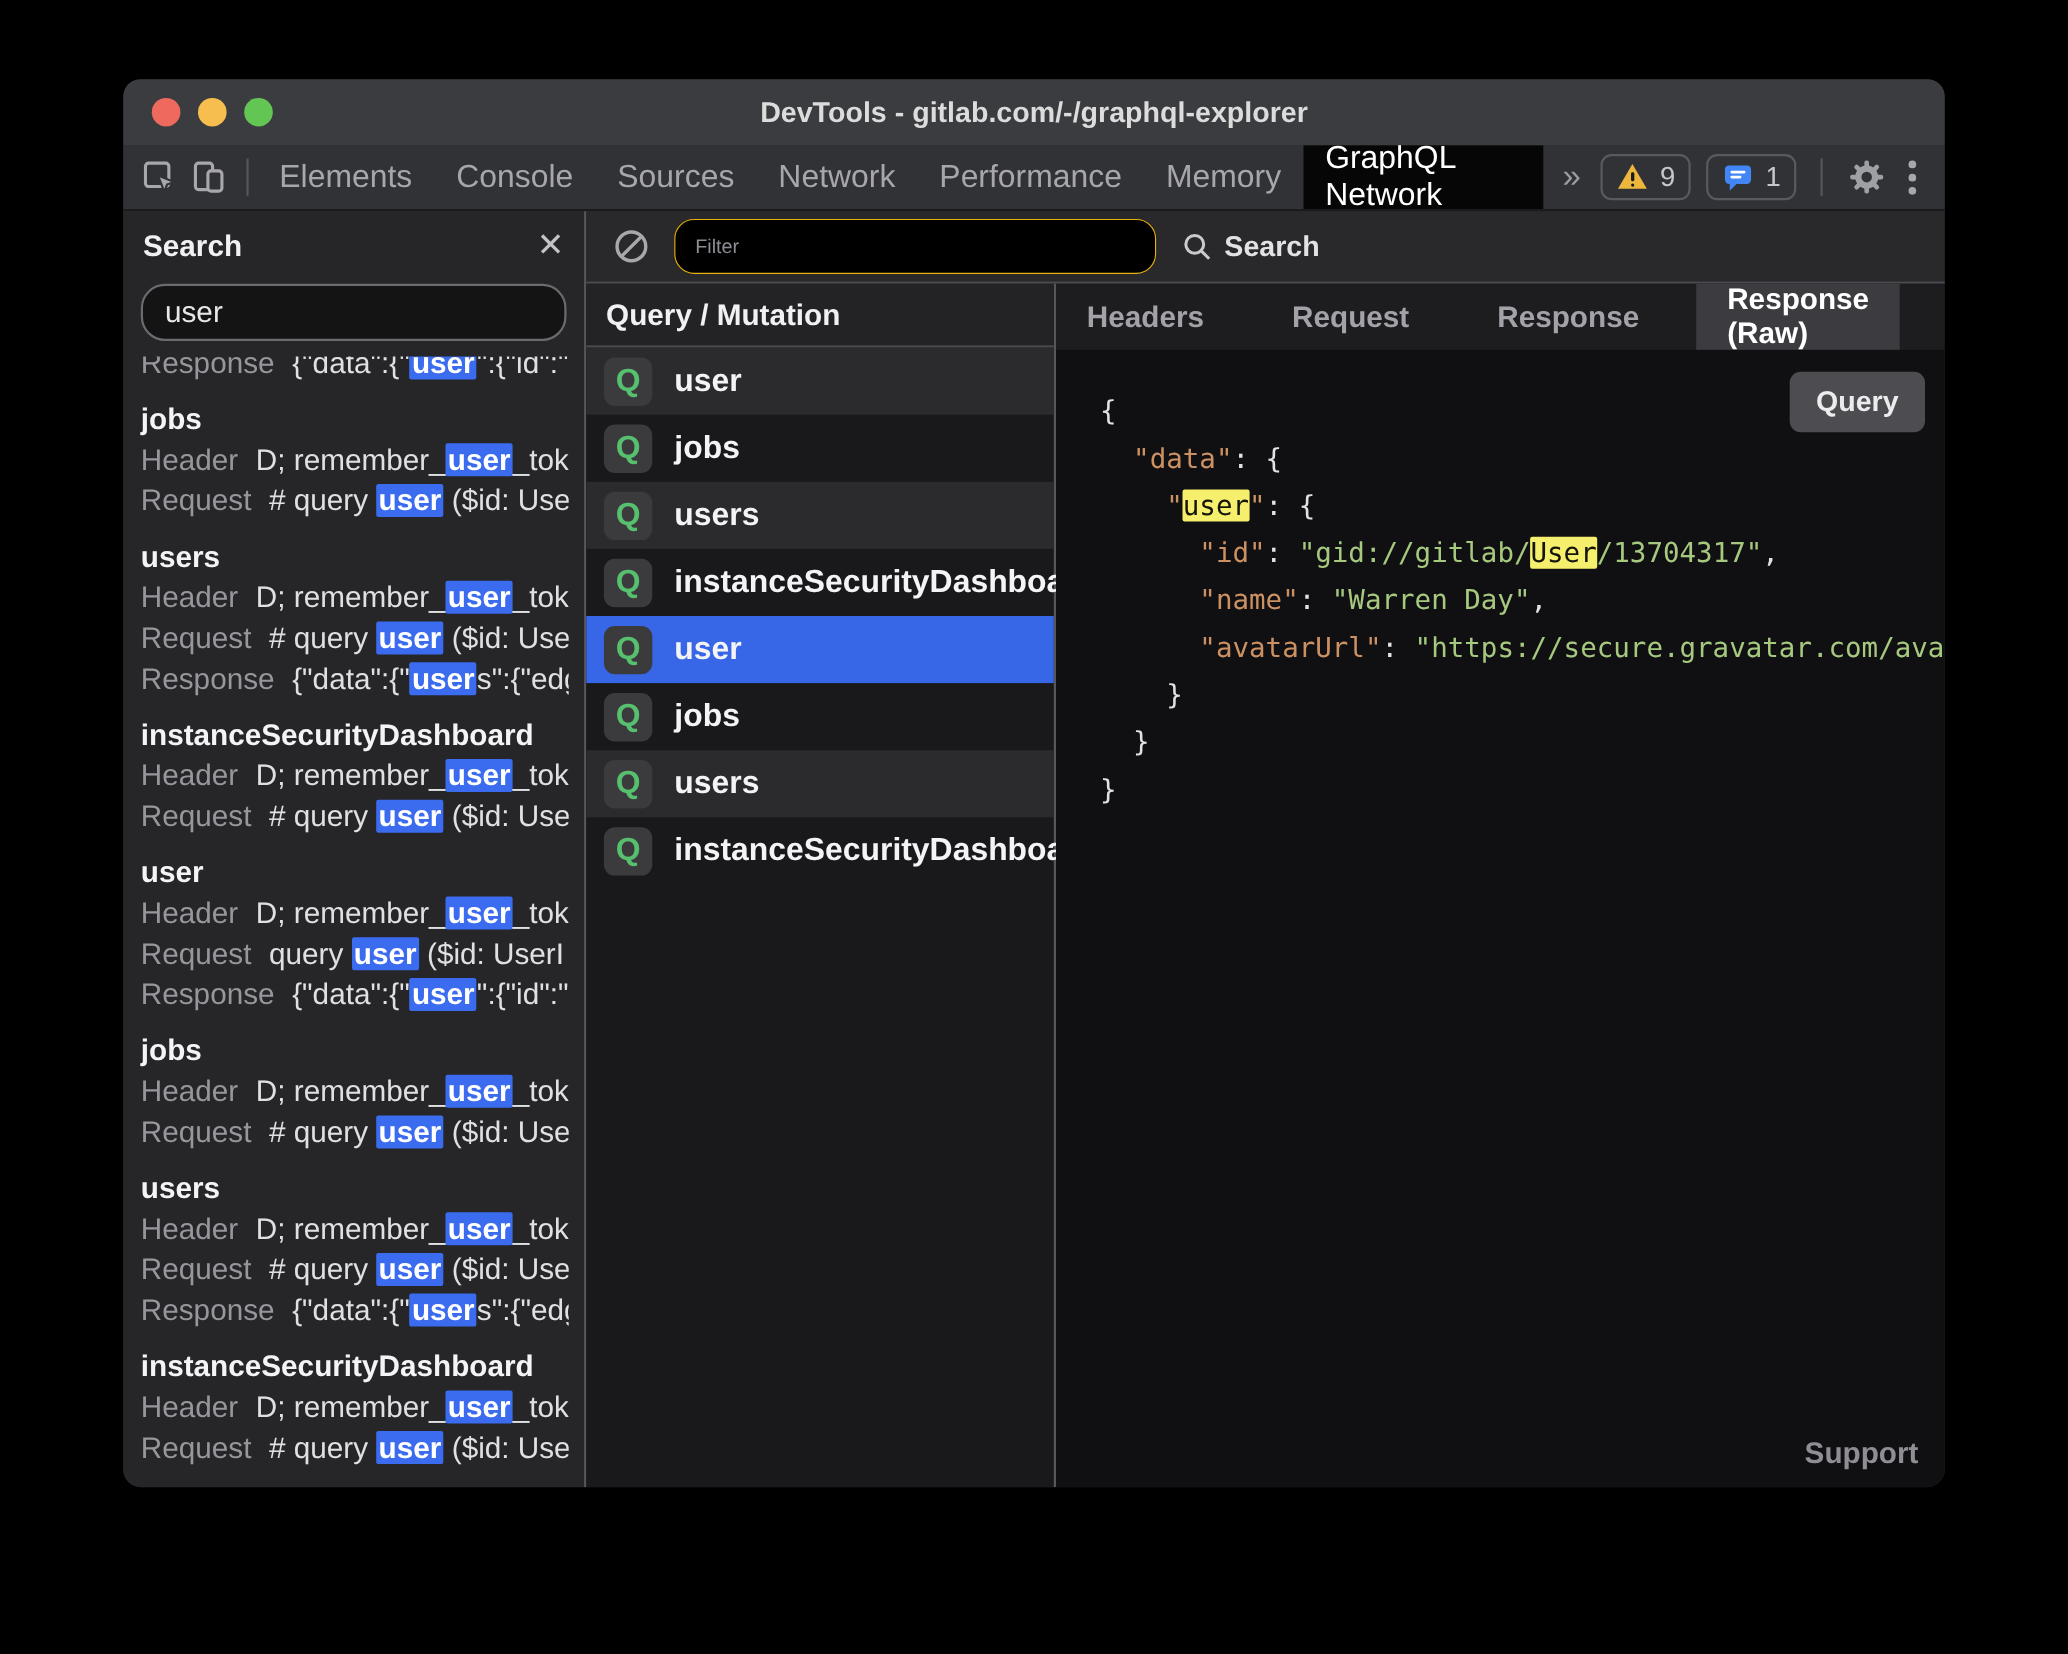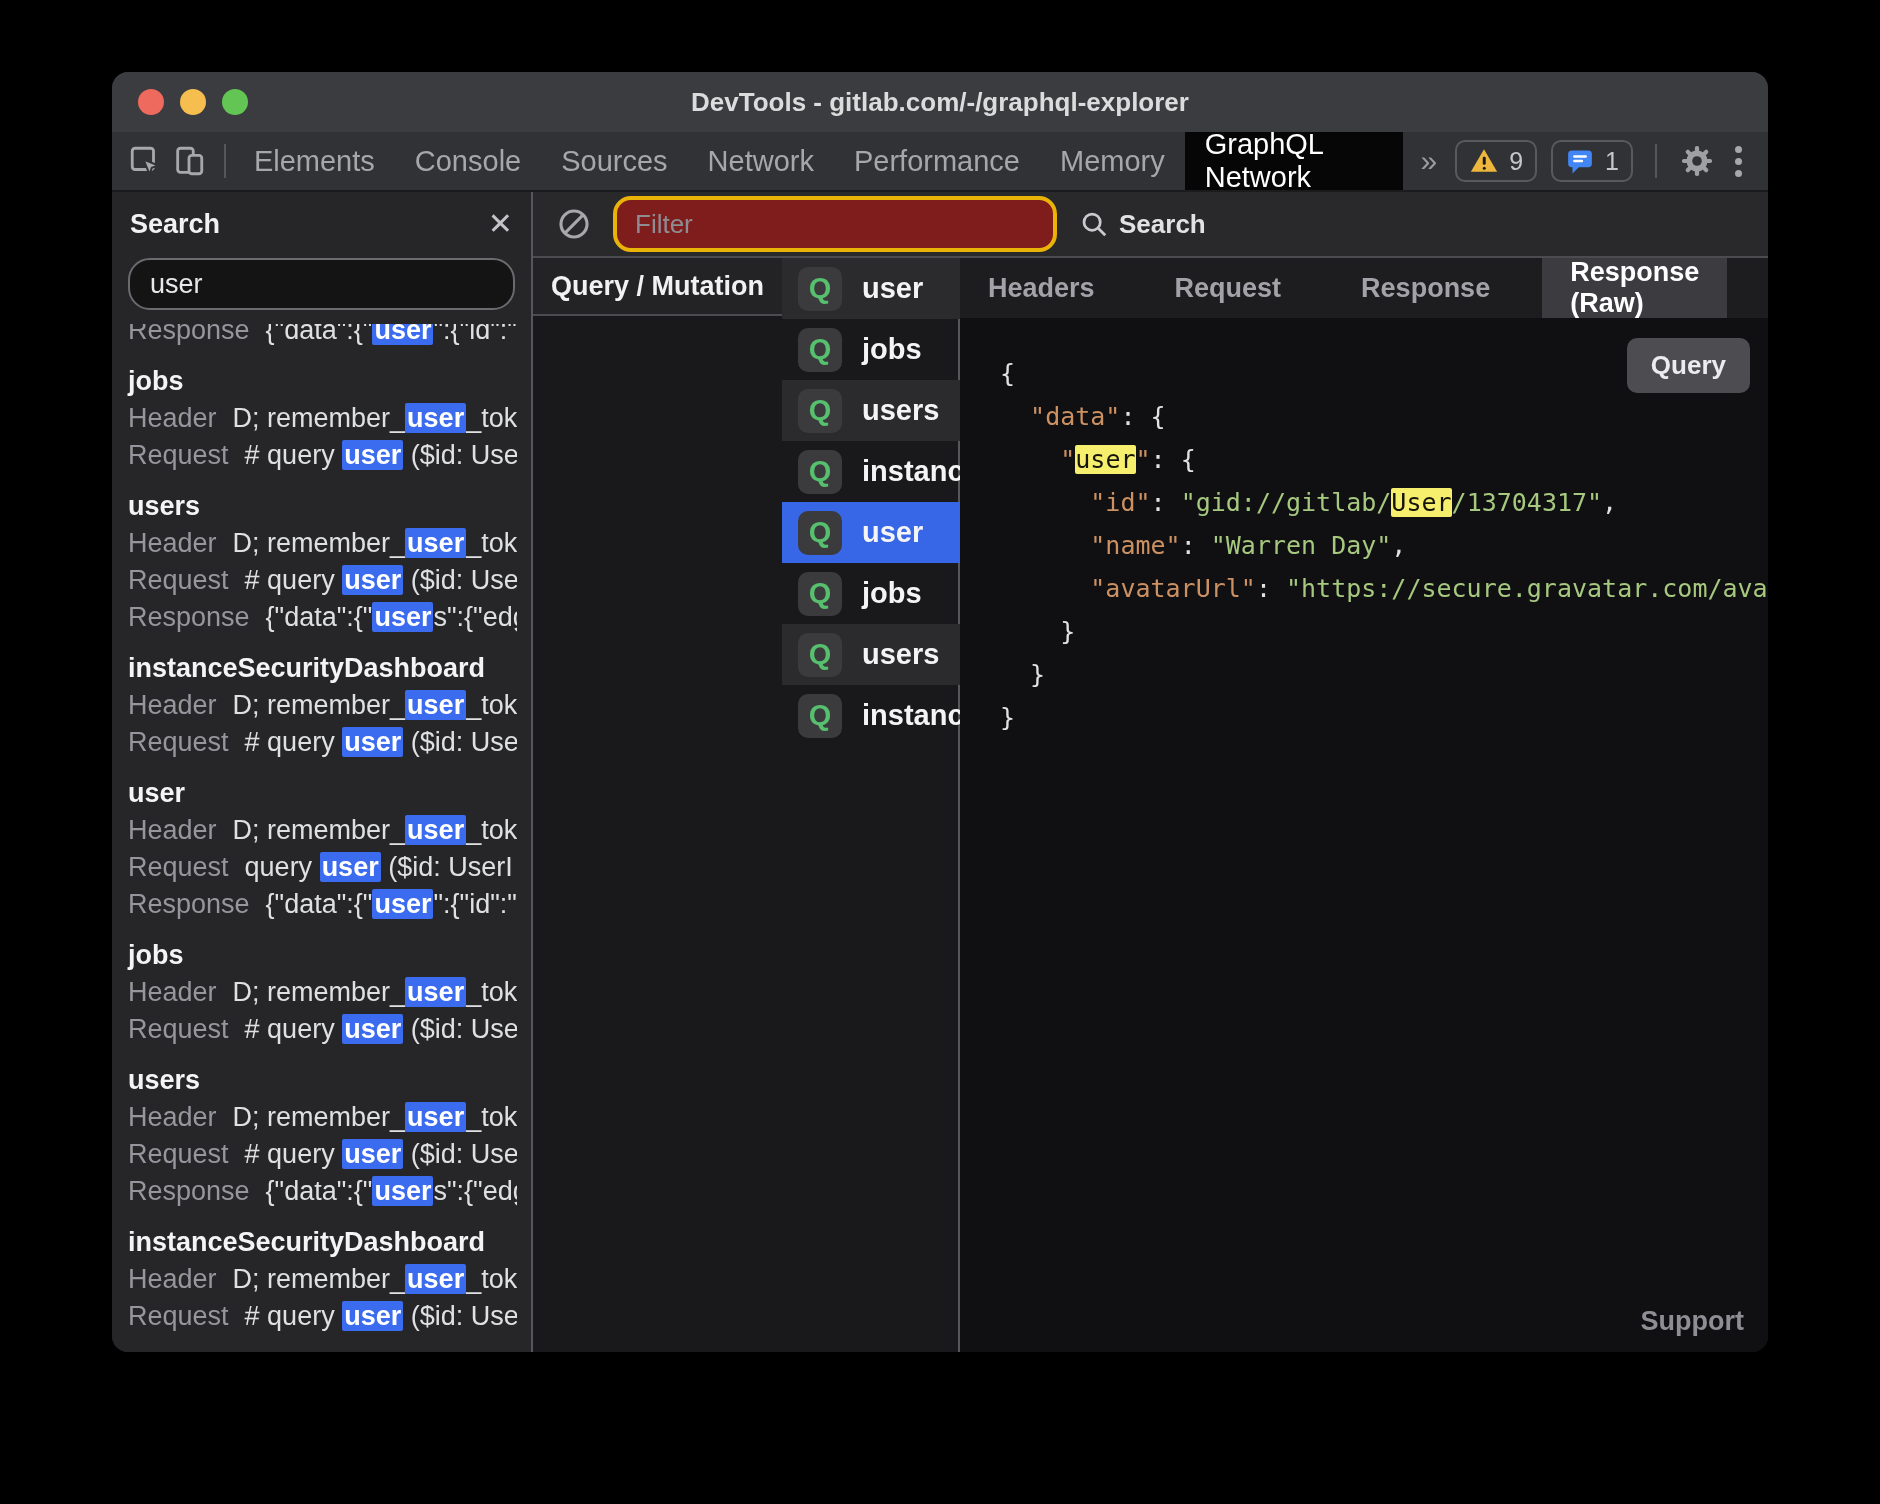--- a/index.html
+++ b/index.html
@@ -43,28 +43,28 @@
   .result{margin-top:14px;}
   .result.clipped{margin-top:-12px;}
   .r-head{font-weight:700;color:#f4f4f6;}
   .r-line{white-space:nowrap;overflow:hidden;}
   .r-label{color:#96969c;margin-right:16px;}
   .hl-blue{background:#3b6bef;color:#fff;font-weight:700;padding:0 2px;border-radius:2px;}
   
   .panels{flex:1;display:flex;min-height:0;}
   .filter-row{height:64px;flex:none;background:#29292b;border-bottom:2px solid #4c4c50;
               display:flex;align-items:center;gap:22px;padding:0 24px;}
-  .filter-input{width:400px;height:48px;border-radius:18px;border:4px solid #eab308;background:#7f1d1d;
-                color:#e8e8ea;font-size:26px;padding:0 18px;outline:none;font-family:"Liberation Sans",sans-serif;}
+  .filter-input{width:400px;height:48px;border-radius:18px;border:1px solid #eab308;background:#000000;
+                color:#e8e8ea;font-size:18px;padding:0 18px;outline:none;font-family:"Liberation Sans",sans-serif;}
   .filter-input::placeholder{color:#8d8d93;}
   .chk-group{display:flex;align-items:center;gap:26px;}
   .chk{display:flex;align-items:center;gap:12px;color:#e2e2e5;font-size:26px;}
   .chk .box{width:28px;height:28px;border:2px solid #8a8a8f;border-radius:8px;background:transparent;}
   .filter-search{display:flex;align-items:center;gap:10px;color:#e2e2e5;font-size:26px;font-weight:600;}
-  .mid-panel{width:425px;flex:none;border-right:2px solid #57575b;background:#19191b;display:flex;flex-direction:row;}
+  .mid-panel{width:425px;flex:none;border-right:2px solid #57575b;background:#19191b;display:flex;flex-direction:column;}
   .mid-header{height:56px;flex:none;background:#232325;border-bottom:2px solid #4c4c50;
               display:flex;align-items:center;padding:0 18px;color:#f1f1f3;font-weight:700;font-size:27px;}
   .q-row{height:61px;flex:none;display:flex;align-items:center;gap:20px;padding:0 16px;cursor:default;}
   .q-row.alt{background:#2b2b2e;}
   .q-row.sel{background:#3766e6;}
   .q-badge{width:44px;height:44px;border-radius:10px;background:#3b3b3e;color:#57c06e;font-weight:700;
            font-size:29px;display:flex;align-items:center;justify-content:center;flex:none;}
   .q-label{color:#f4f4f6;font-weight:700;font-size:29px;white-space:nowrap;}
   
   .right-panel{flex:1;display:flex;flex-direction:column;min-width:0;background:#101012;}

